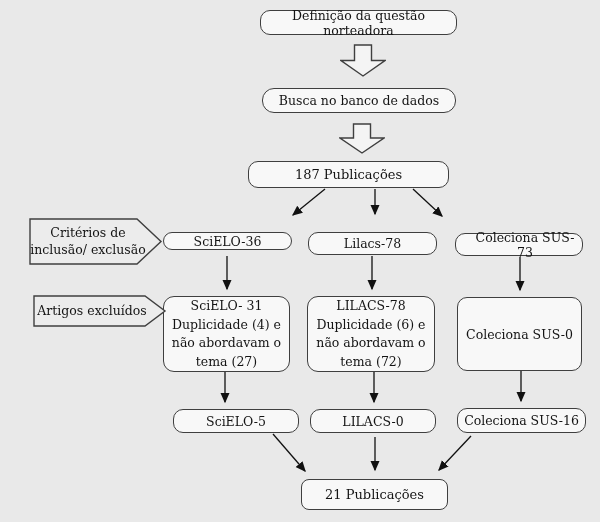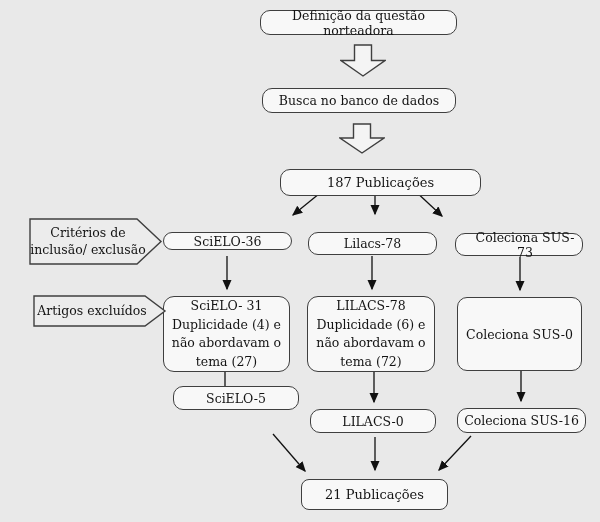--- a/index.html
+++ b/index.html
@@ -17,29 +17,29 @@
     border:1.4px solid #3f3f3f;
     border-radius:10px;
     display:flex;align-items:center;justify-content:center;
     text-align:center;
     font-size:12.5px;line-height:15px;
     z-index:2;
   }
   .node.multi{flex-direction:column;line-height:18.5px;border-radius:11px;}
   
   .n-definicao{left:260px;top:10px;width:197px;height:25px;}
-  .n-busca{left:262px;top:88px;width:194px;height:25px;}
-  .n-pub187{left:280px;top:161px;width:201px;height:27px;font-size:13px;margin-top:8px;}
+  .n-busca{left:262px;top:88px;width:194px;height:25px;border-radius:12px;}
+  .n-pub187{left:248px;top:161px;width:201px;height:27px;font-size:13px;}
   .n-scielo36{left:163px;top:232px;width:129px;height:18px;}
   .n-lilacs78{left:308px;top:232px;width:129px;height:23px;}
   .n-colsus73{left:455px;top:233px;width:128px;height:23px;padding-left:12px;}
   .n-scielo-excl{left:163px;top:296px;width:127px;height:76px;text-align:right;}
   .n-lilacs-excl{left:307px;top:296px;width:128px;height:76px;}
   .n-colsus0{left:457px;top:297px;width:125px;height:74px;}
-  .n-scielo5{left:173px;top:386px;width:126px;height:24px;}
+  .n-scielo5{left:173px;top:409px;width:126px;height:24px;}
   .n-lilacs0{left:310px;top:409px;width:126px;height:24px;}
   .n-colsus16{left:457px;top:408px;width:129px;height:25px;text-align:center;}
   .n-pub21{left:301px;top:479px;width:147px;height:31px;font-size:13px;border-radius:8px;}
   
   .pent{
     position:absolute;display:flex;align-items:center;justify-content:center;
     text-align:center;font-size:12.5px;line-height:16.5px;z-index:2;margin-left:20px;
   }
   .pent svg{position:absolute;left:0;top:0;}
   .pent .lbl{position:relative;padding-right:16px;}

